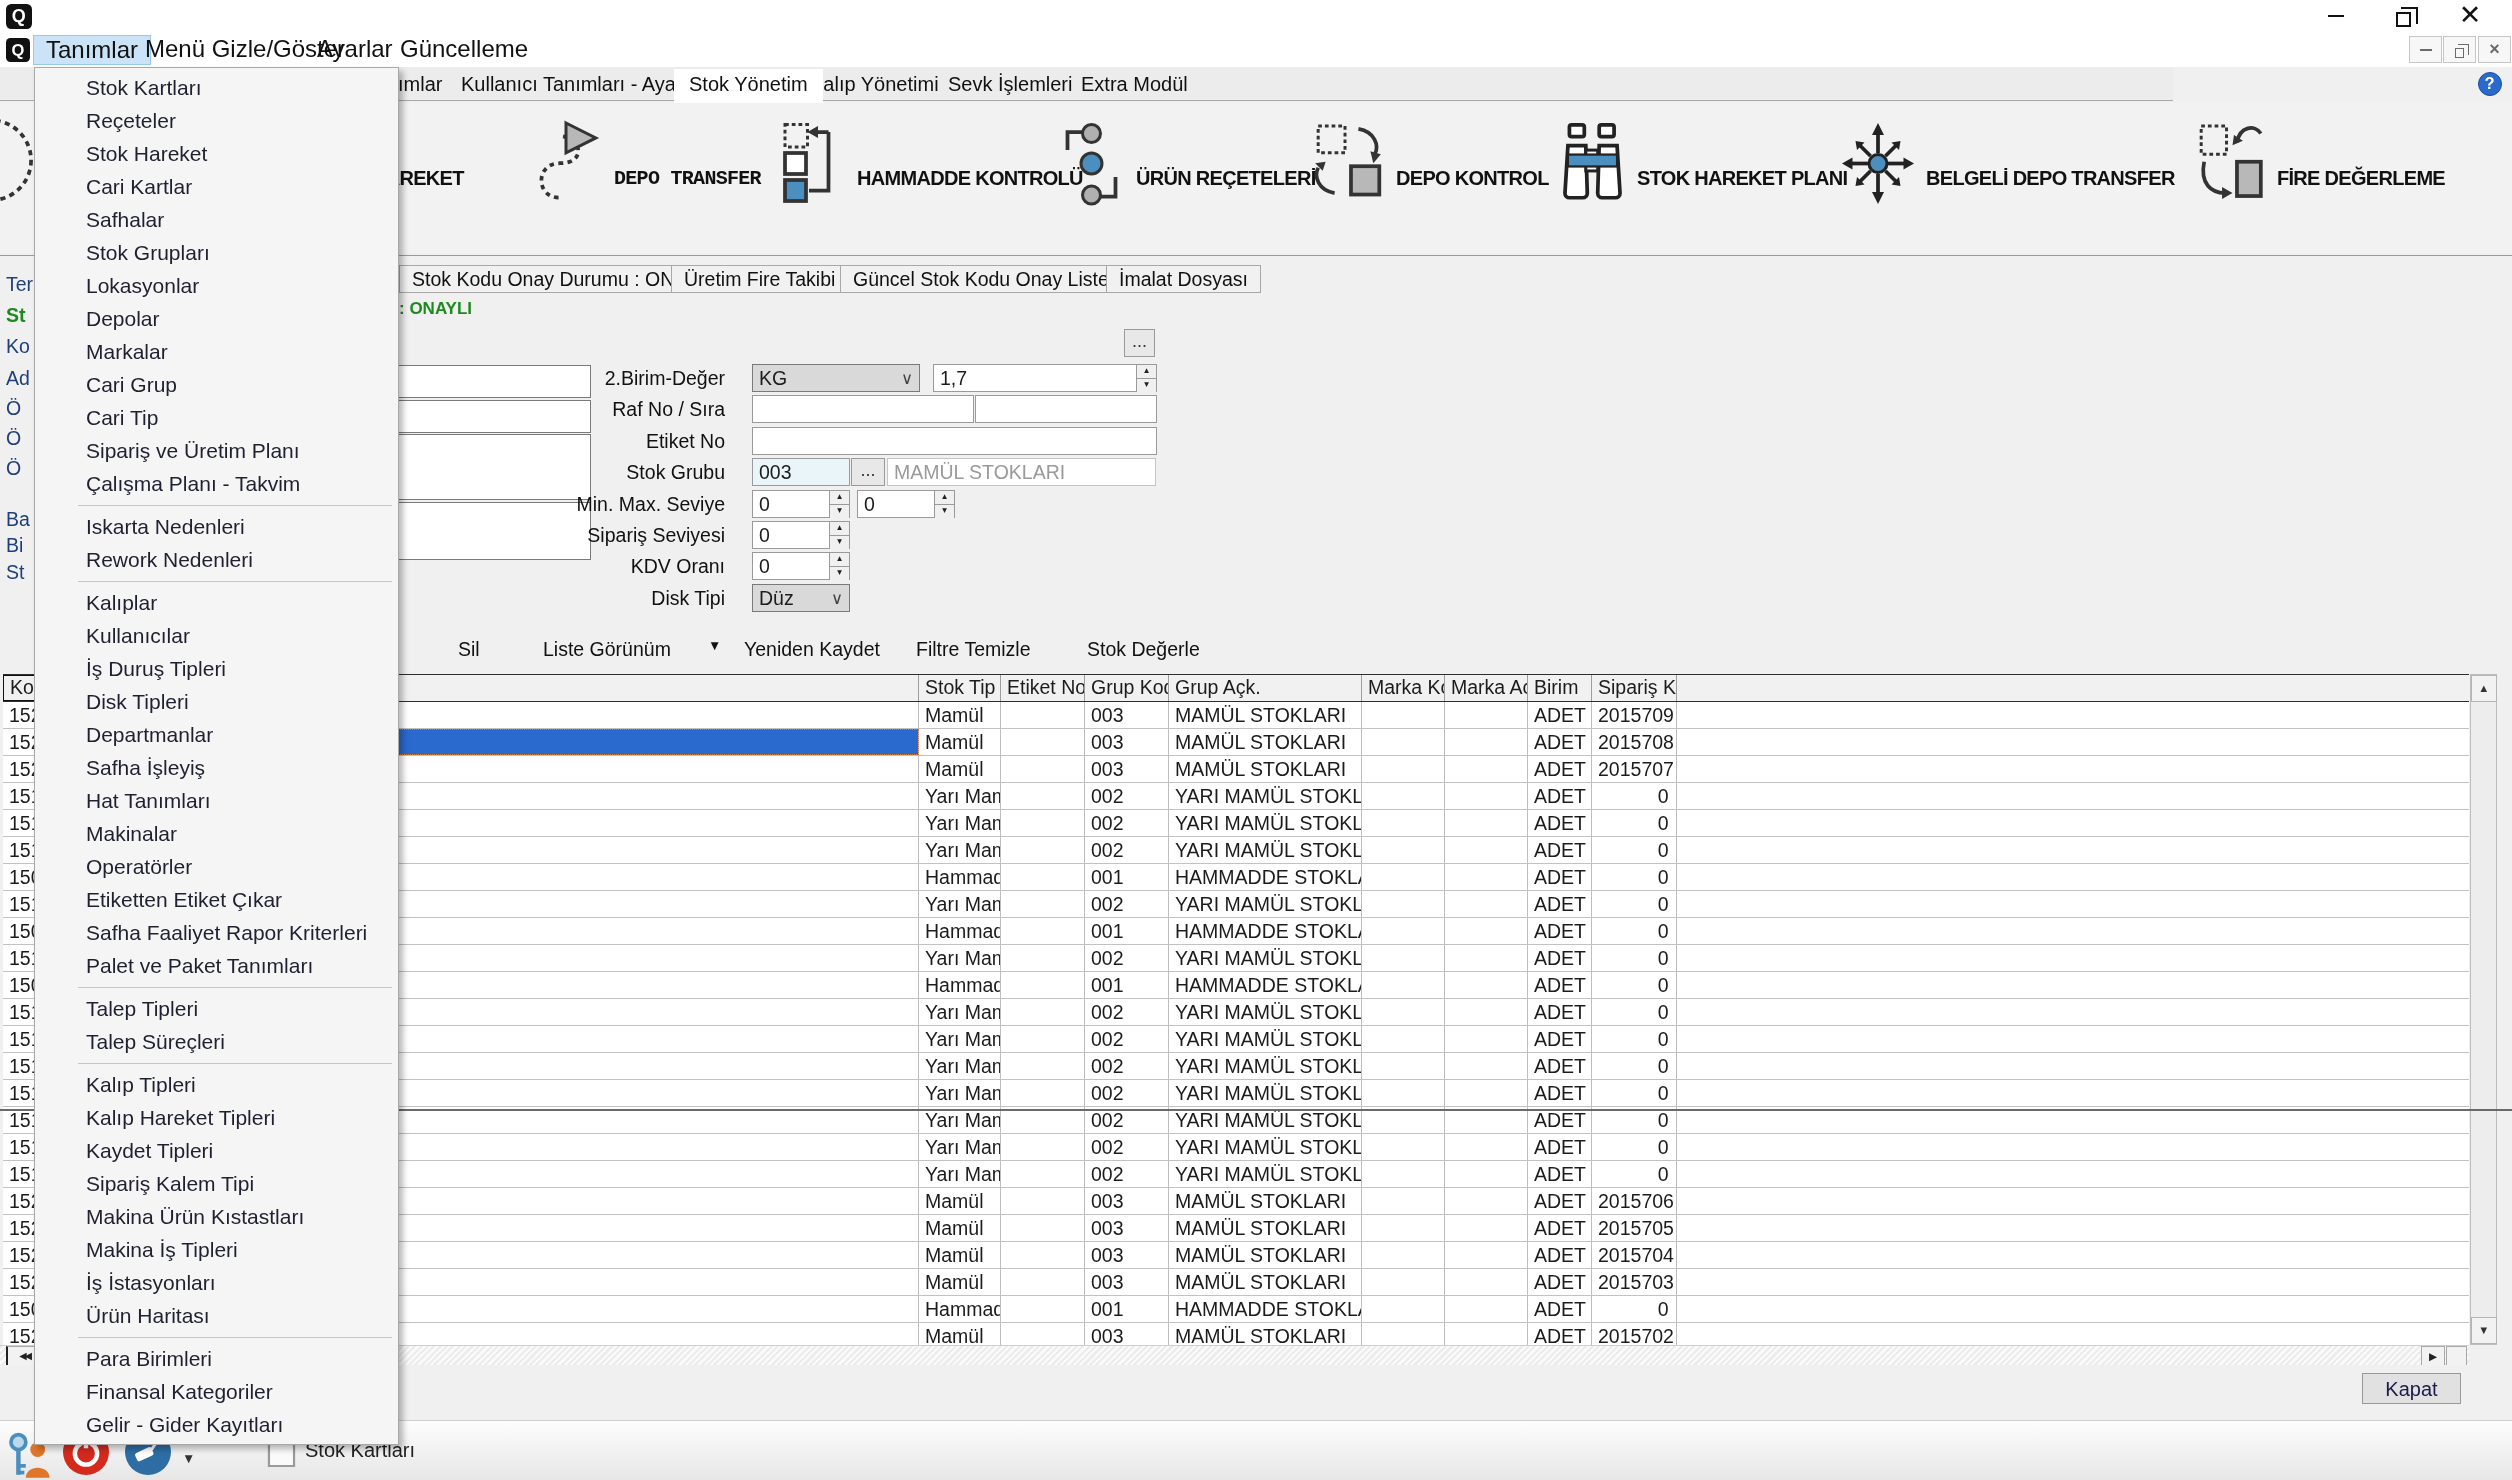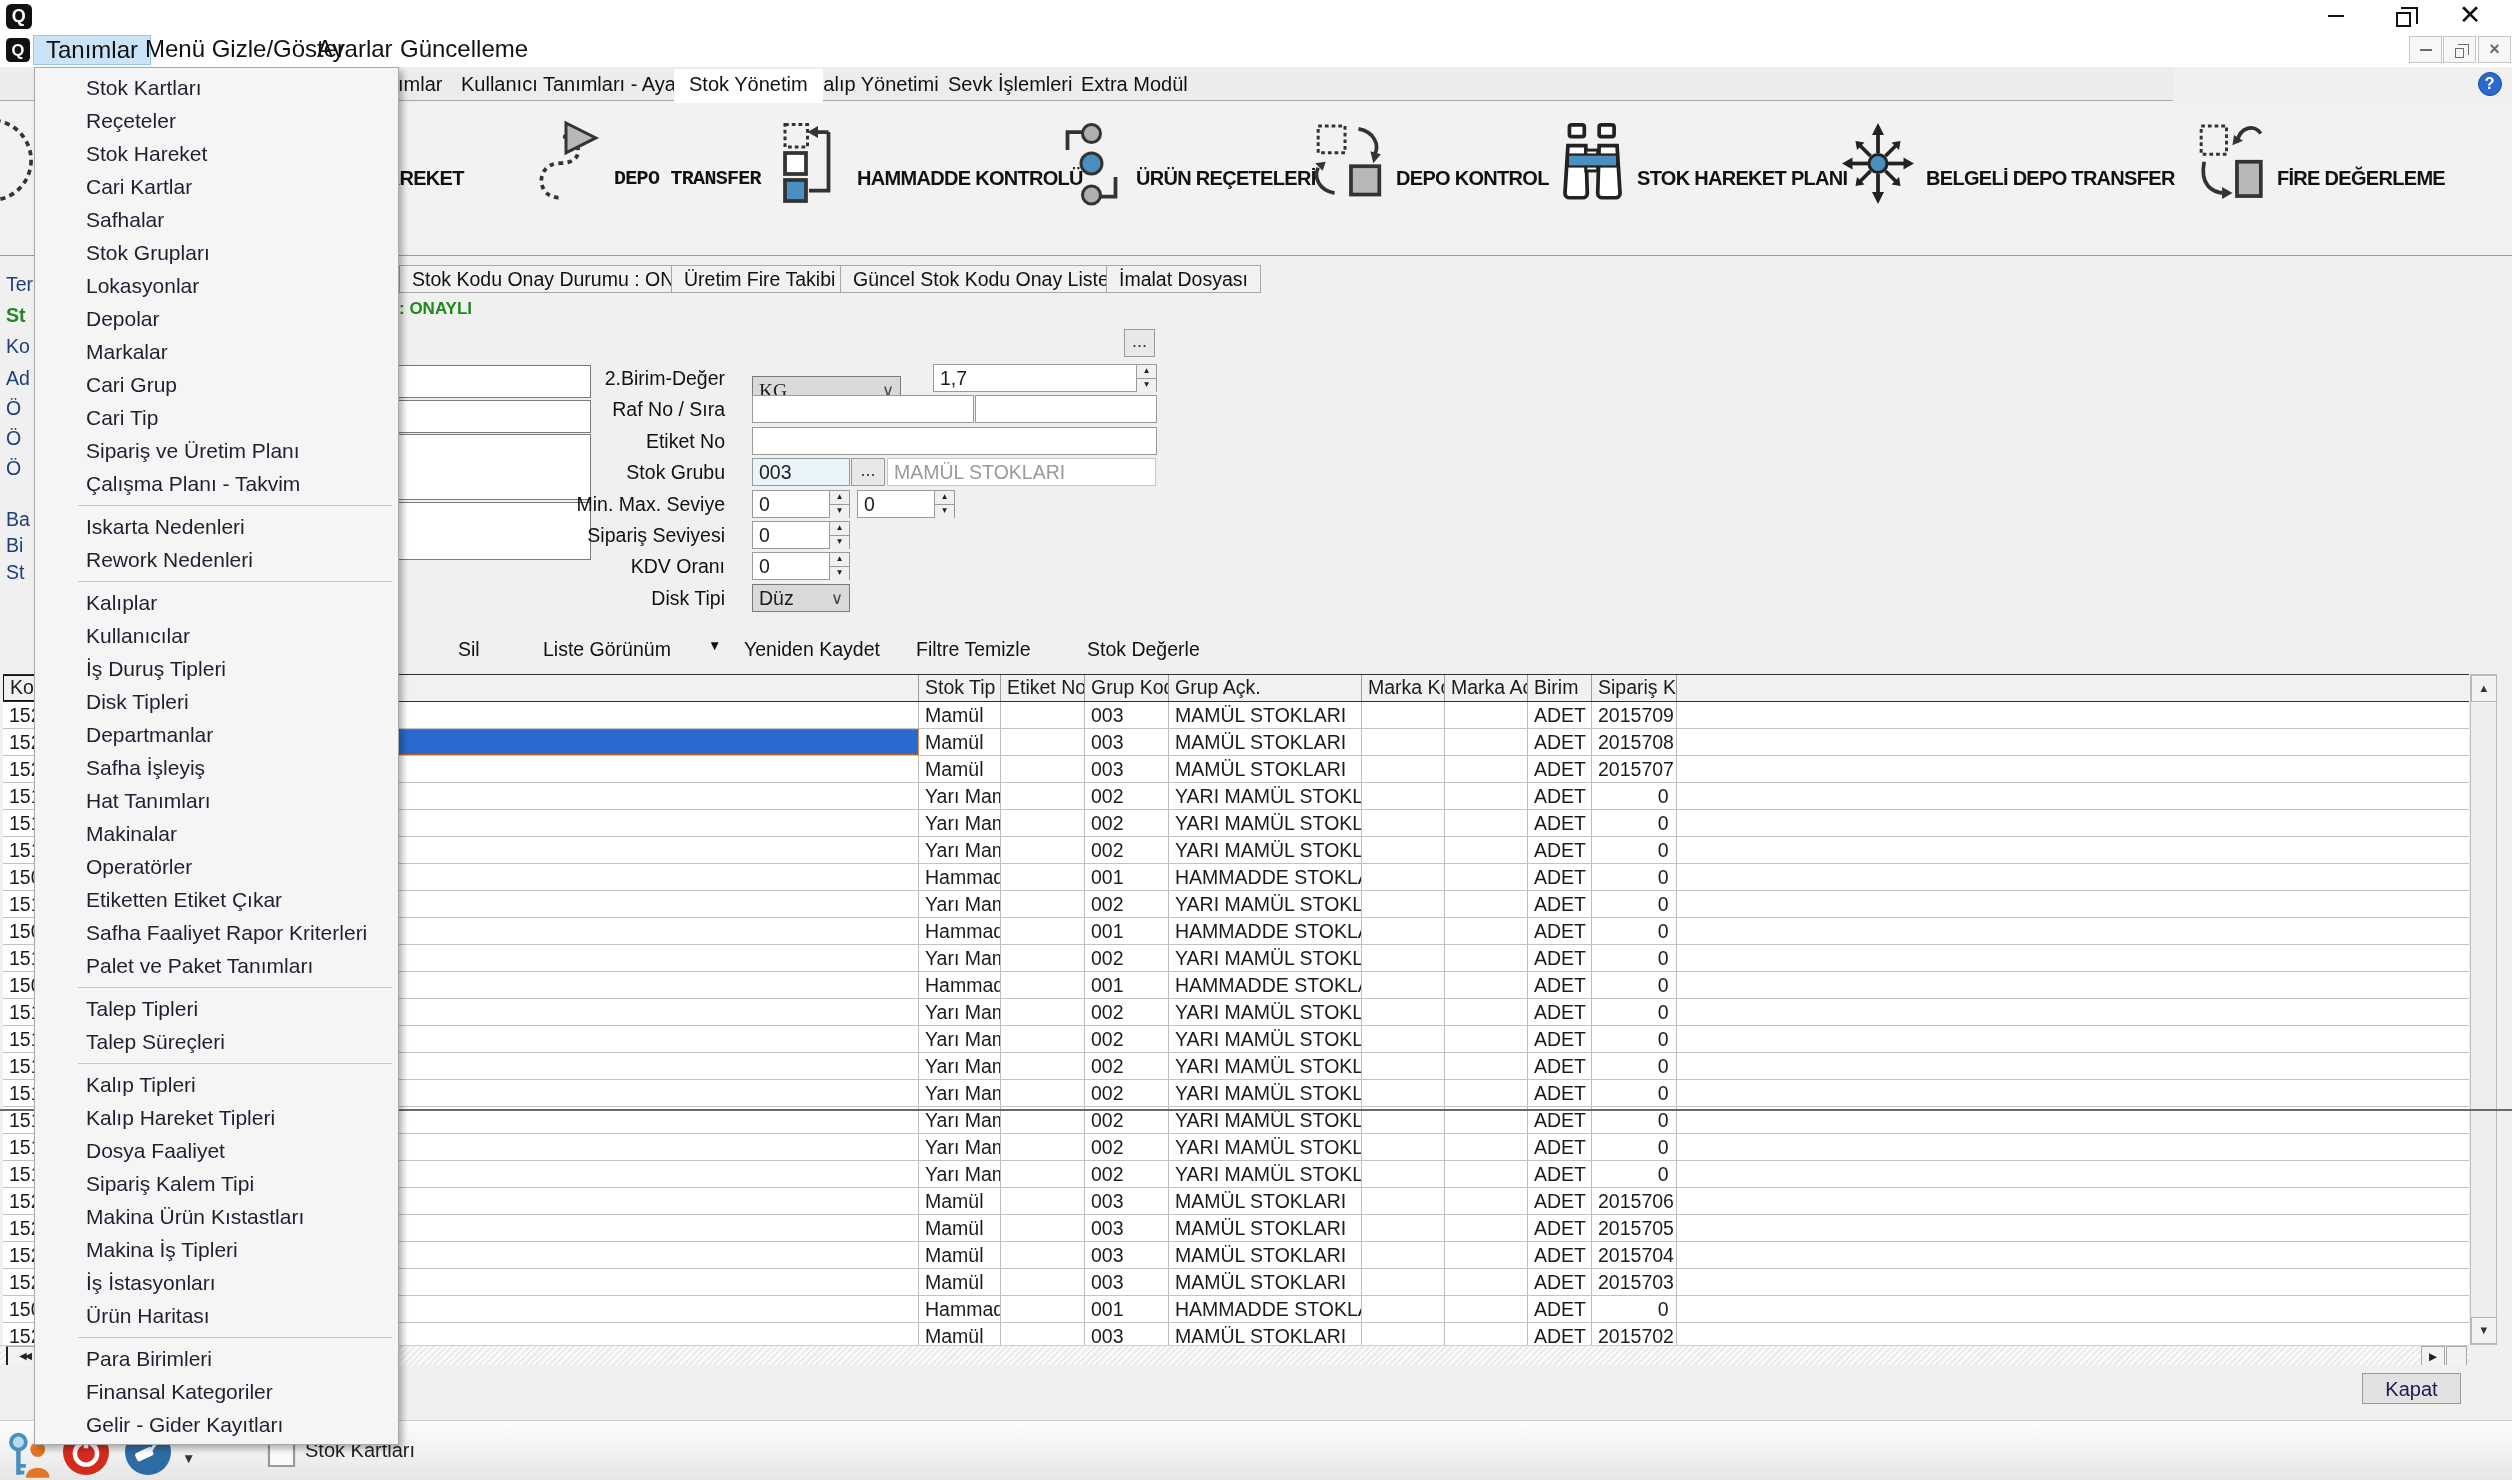--- a/index.html
+++ b/index.html
@@ -262,21 +262,21 @@
     <div class="stat-green">: ONAYLI</div>
 
     <div class="dots" style="left:1124px;top:73px;">...</div>
 
     <div class="lbox" style="top:109px;height:33px;"></div>
     <div class="lbox" style="top:144px;height:33px;"></div>
     <div class="lbox" style="top:178px;height:66px;"></div>
     <div class="lbox" style="top:246px;height:58px;"></div>
 
     <div class="flabel" style="top:108px;">2.Birim-Değer</div>
-    <div class="fld combo" style="left:752px;top:120px;width:149px;font-family:Liberation Serif, serif;">
+    <div class="fld combo" style="left:752px;top:108px;width:168px;">
       <span>KG</span>
       <span class="chev">∨</span>
     </div>
     <div class="fld spinwrap" style="left:933px;top:108px;width:224px;">
       <span>1,7</span>
       <span class="spincol">
           <div>▲</div>
           <div>▼</div>
         </span>
     </div>
@@ -746,21 +746,21 @@
       <div class="menu-item">Operatörler</div>
       <div class="menu-item">Etiketten Etiket Çıkar</div>
       <div class="menu-item">Safha Faaliyet Rapor Kriterleri</div>
       <div class="menu-item">Palet ve Paket Tanımları</div>
       <div class="menu-sep"></div>
       <div class="menu-item">Talep Tipleri</div>
       <div class="menu-item">Talep Süreçleri</div>
       <div class="menu-sep"></div>
       <div class="menu-item">Kalıp Tipleri</div>
       <div class="menu-item">Kalıp Hareket Tipleri</div>
-      <div class="menu-item">Dosya Faaliyet</div>
+      <div class="menu-item">Kaydet Tipleri</div>
       <div class="menu-item">Sipariş Kalem Tipi</div>
       <div class="menu-item">Makina Ürün Kıstastları</div>
       <div class="menu-item">Makina İş Tipleri</div>
       <div class="menu-item">İş İstasyonları</div>
       <div class="menu-item">Ürün Haritası</div>
       <div class="menu-sep"></div>
       <div class="menu-item">Para Birimleri</div>
       <div class="menu-item">Finansal Kategoriler</div>
       <div class="menu-item">Gelir - Gider Kayıtları</div>
     </div>

